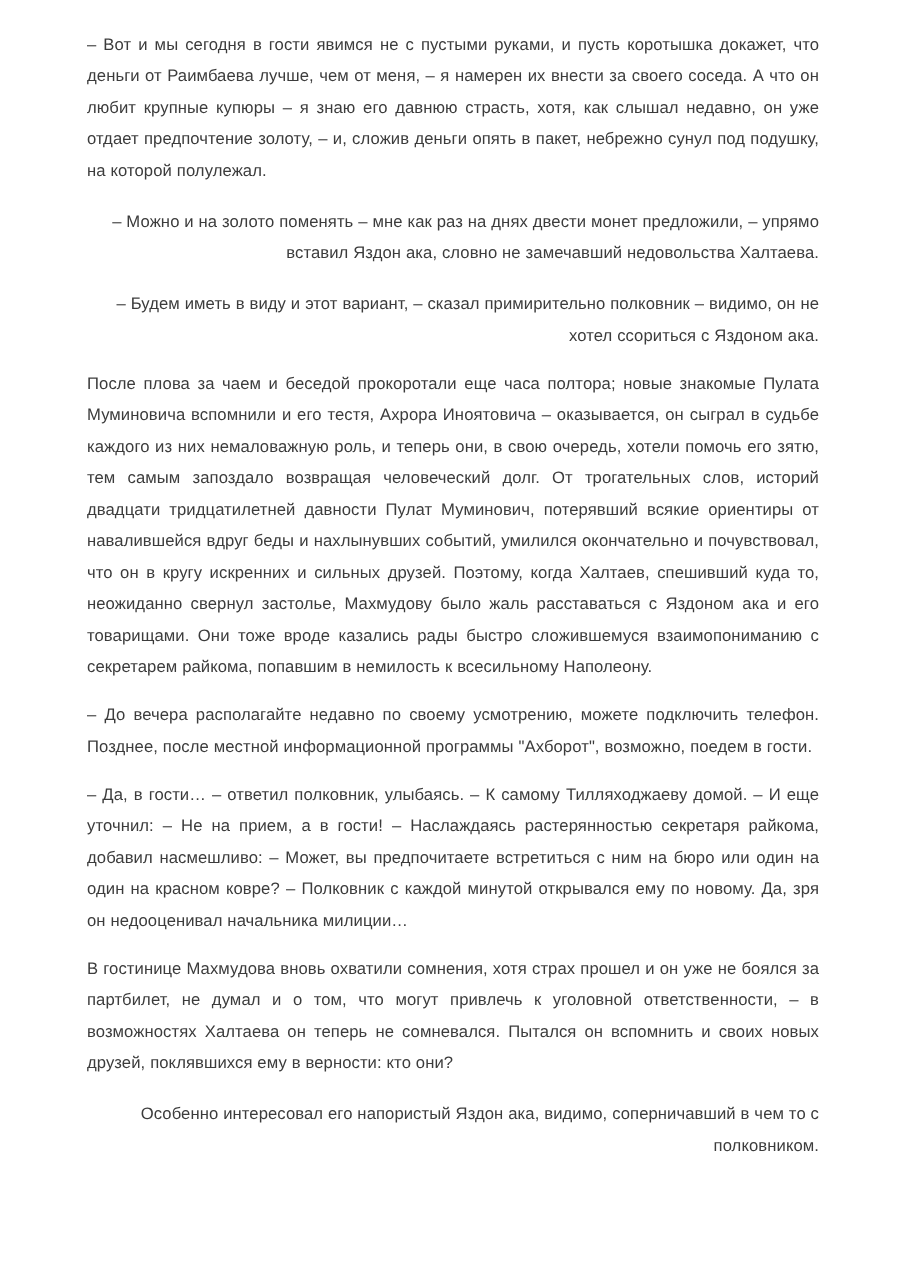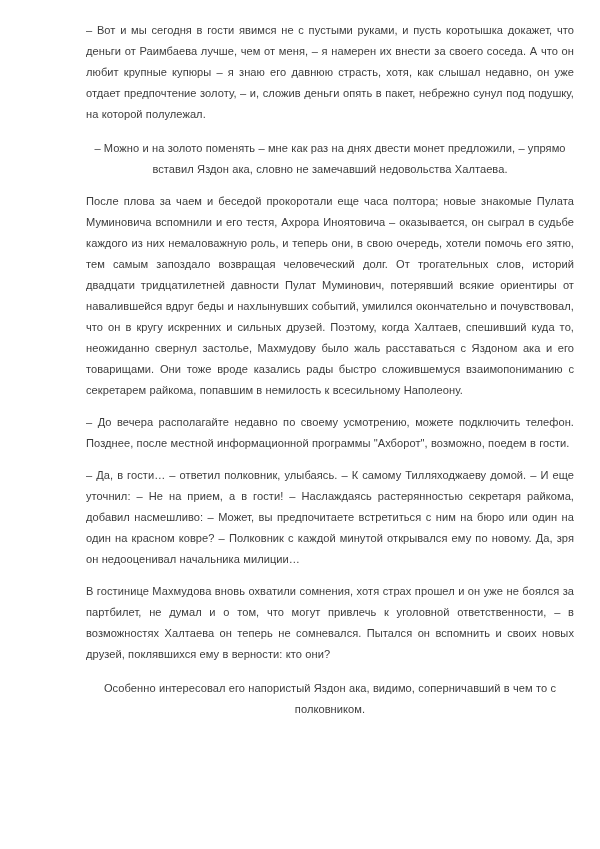--- a/index.html
+++ b/index.html
@@ -13,21 +13,21 @@
     height: 849px;
     overflow: hidden;
     font-family: "Liberation Sans", "DejaVu Sans", sans-serif;
   }
   .page {
     position: relative;
     width: 600px;
     height: 849px;
     background: #ffffff;
     box-sizing: border-box;
-    padding: 20px 55px 0 86px;
+    padding: 20px 55px 0 58px;
   }
   .doc-body {
     width: 488px;
   }
   p.para {
     margin: 0 0 11px 0;
     padding: 0;
     font-size: 11.1px;
     line-height: 21px;
     color: #3c3c3c;
@@ -35,32 +35,33 @@
     text-justify: inter-word;
     letter-spacing: 0.005em;
     word-spacing: 0.01em;
     -webkit-font-smoothing: antialiased;
   }
   p.para:last-child {
     margin-bottom: 0;
   }
   
   p.para.short {
-    text-align: center;
+    text-align: right;
     margin-top: 13px;
   }
 </style>
 </head>
 <body>
 
 <div class="page">
   <div class="doc-body">
 
     <p class="para">– Вот и мы сегодня в гости явимся не с пустыми руками, и пусть коротышка докажет, что деньги от Раимбаева лучше, чем от меня, – я намерен их внести за своего соседа. А что он любит крупные купюры – я знаю его давнюю страсть, хотя, как слышал недавно, он уже отдает предпочтение золоту, – и, сложив деньги опять в пакет, небрежно сунул под подушку, на которой полулежал.</p>
     <p class="para short">– Можно и на золото поменять – мне как раз на днях двести монет предложили, – упрямо вставил Яздон ака, словно не замечавший недовольства Халтаева.</p>
+    <p class="para short">– Будем иметь в виду и этот вариант, – сказал примирительно полковник – видимо, он не хотел ссориться с Яздоном ака.</p>
     <p class="para">После плова за чаем и беседой прокоротали еще часа полтора; новые знакомые Пулата Муминовича вспомнили и его тестя, Ахрора Иноятовича – оказывается, он сыграл в судьбе каждого из них немаловажную роль, и теперь они, в свою очередь, хотели помочь его зятю, тем самым запоздало возвращая человеческий долг. От трогательных слов, историй двадцати тридцатилетней давности Пулат Муминович, потерявший всякие ориентиры от навалившейся вдруг беды и нахлынувших событий, умилился окончательно и почувствовал, что он в кругу искренних и сильных друзей. Поэтому, когда Халтаев, спешивший куда то, неожиданно свернул застолье, Махмудову было жаль расставаться с Яздоном ака и его товарищами. Они тоже вроде казались рады быстро сложившемуся взаимопониманию с секретарем райкома, попавшим в немилость к всесильному Наполеону.</p>
     <p class="para">– До вечера располагайте недавно по своему усмотрению, можете подключить телефон. Позднее, после местной информационной программы "Ахборот", возможно, поедем в гости.</p>
     <p class="para">– Да, в гости… – ответил полковник, улыбаясь. – К самому Тилляходжаеву домой. – И еще уточнил: – Не на прием, а в гости! – Наслаждаясь растерянностью секретаря райкома, добавил насмешливо: – Может, вы предпочитаете встретиться с ним на бюро или один на один на красном ковре? – Полковник с каждой минутой открывался ему по новому. Да, зря он недооценивал начальника милиции…</p>
     <p class="para">В гостинице Махмудова вновь охватили сомнения, хотя страх прошел и он уже не боялся за партбилет, не думал и о том, что могут привлечь к уголовной ответственности, – в возможностях Халтаева он теперь не сомневался. Пытался он вспомнить и своих новых друзей, поклявшихся ему в верности: кто они?</p>
     <p class="para short">Особенно интересовал его напористый Яздон ака, видимо, соперничавший в чем то с полковником.</p>
 
   </div>
 </div>
 
 </body></html>

